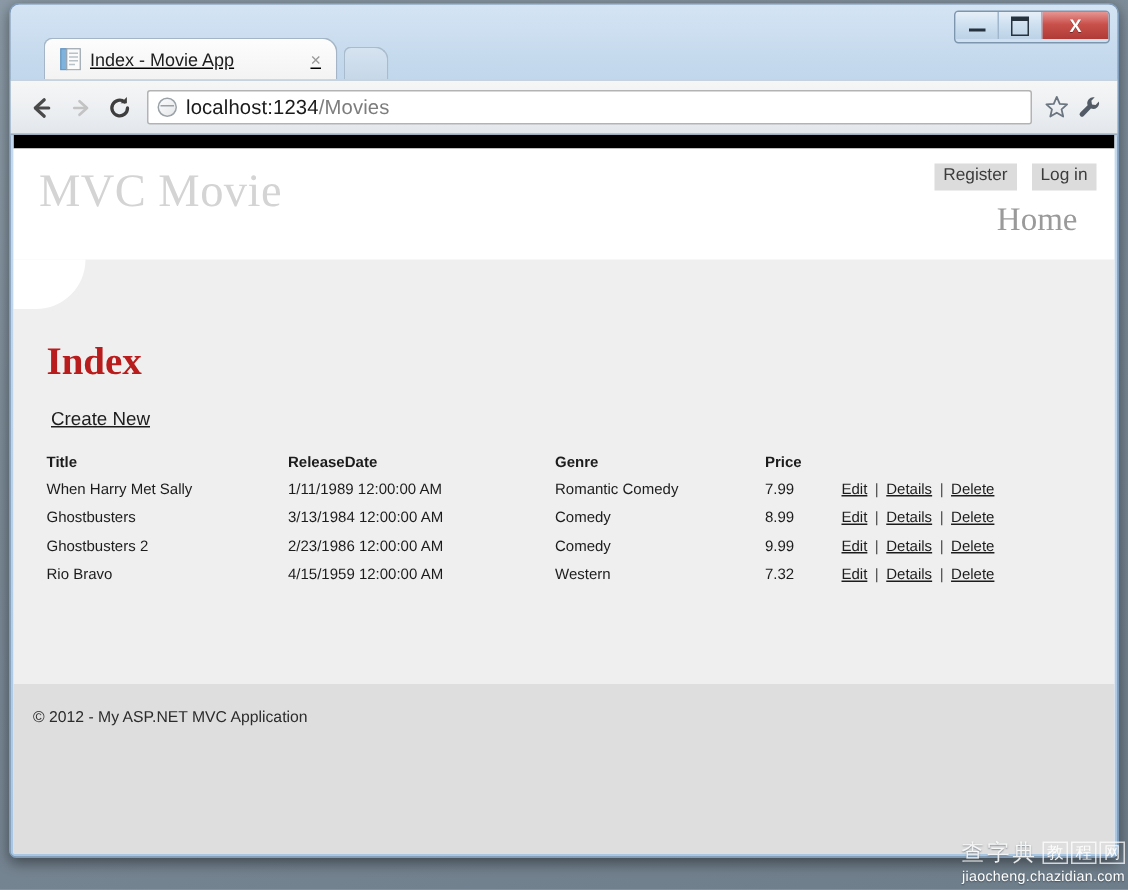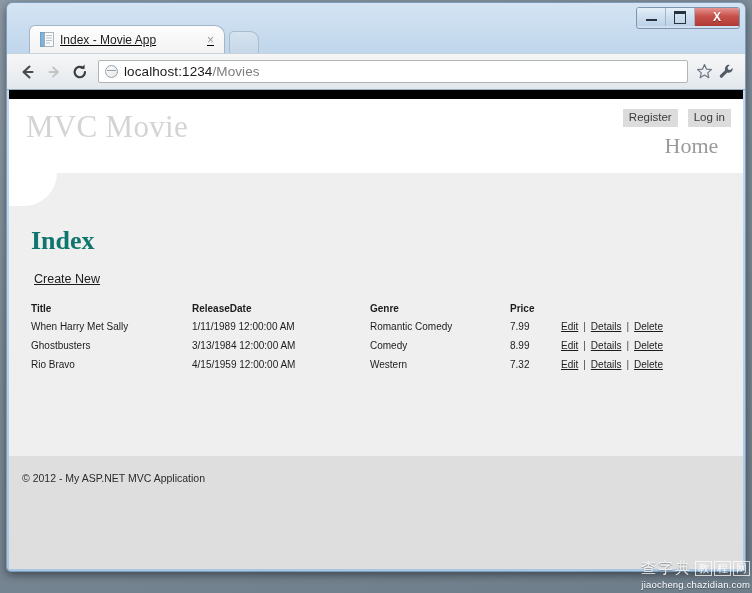--- a/index.html
+++ b/index.html
@@ -278,21 +278,21 @@
     background: #fff;
     border-bottom-right-radius: 48px;
   }
   .page-title {
     position: absolute;
     left: 22px;
     top: 53px;
     font-family: "Liberation Serif", serif;
     font-size: 26px;
     font-weight: bold;
-    color: #0f766e;
+    color: #b91c1c;
     margin: 0;
   }
   .create-new {
     position: absolute;
     left: 25px;
     top: 99px;
     font-size: 12.5px;
     color: #1c1c1c;
     text-decoration: underline;
   }
@@ -511,20 +511,29 @@
           <tr>
             <td class="col-title">Ghostbusters</td>
             <td class="col-date">3/13/1984 12:00:00 AM</td>
             <td class="col-genre">Comedy</td>
             <td class="col-price">8.99</td>
             <td class="row-actions">
               <a>Edit</a><span class="sep">|</span><a>Details</a><span class="sep">|</span><a>Delete</a>
             </td>
           </tr>
 
+          <tr>
+            <td class="col-title">Ghostbusters 2</td>
+            <td class="col-date">2/23/1986 12:00:00 AM</td>
+            <td class="col-genre">Comedy</td>
+            <td class="col-price">9.99</td>
+            <td class="row-actions">
+              <a>Edit</a><span class="sep">|</span><a>Details</a><span class="sep">|</span><a>Delete</a>
+            </td>
+          </tr>
 
           <tr>
             <td class="col-title">Rio Bravo</td>
             <td class="col-date">4/15/1959 12:00:00 AM</td>
             <td class="col-genre">Western</td>
             <td class="col-price">7.32</td>
             <td class="row-actions">
               <a>Edit</a><span class="sep">|</span><a>Details</a><span class="sep">|</span><a>Delete</a>
             </td>
           </tr>

